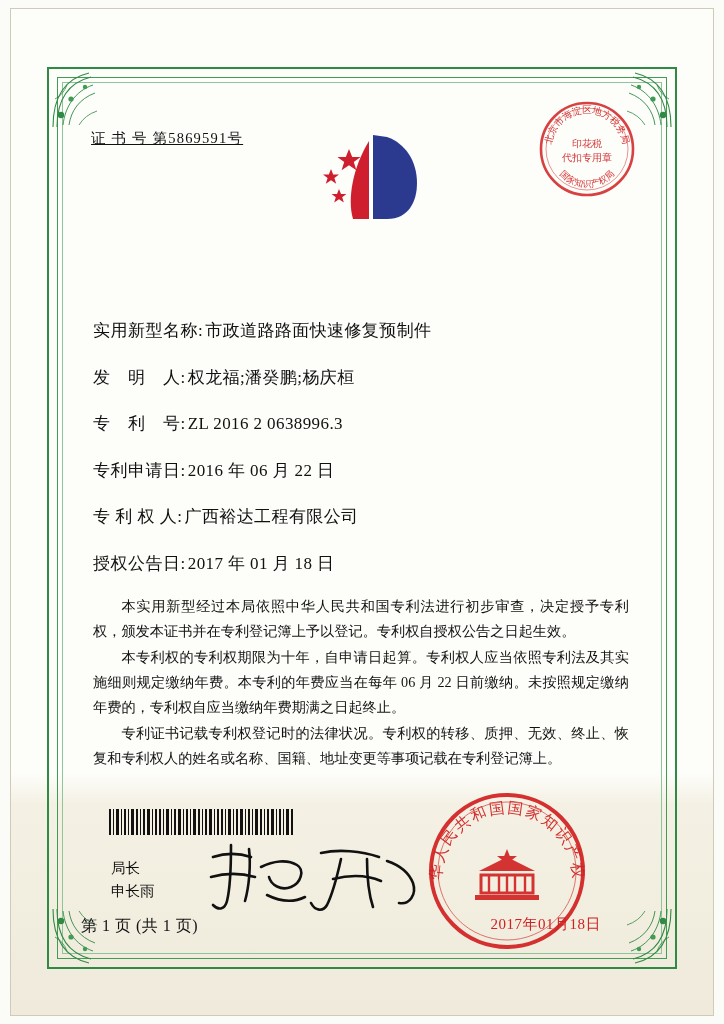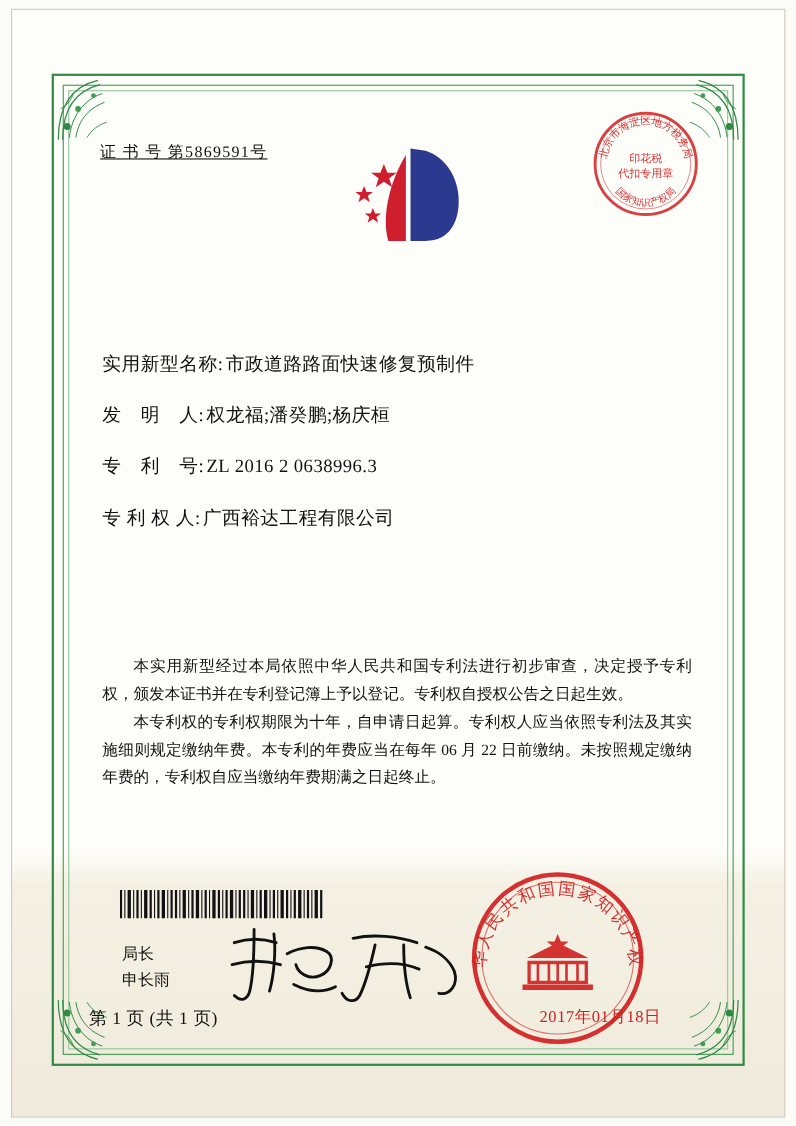--- a/index.html
+++ b/index.html
@@ -312,28 +312,37 @@
         </div>
         <div class="field-row">
           <span class="field-label">发　明　人:</span>
           <span class="field-value">权龙福;潘癸鹏;杨庆桓</span>
         </div>
         <div class="field-row">
           <span class="field-label">专　利　号:</span>
           <span class="field-value">ZL 2016 2 0638996.3</span>
         </div>
         <div class="field-row">
+          <span class="field-label">专利申请日:</span>
+          <span class="field-value">2016 年 06 月 22 日</span>
+        </div>
+        <div class="field-row">
           <span class="field-label">专 利 权 人:</span>
           <span class="field-value">广西裕达工程有限公司</span>
+        </div>
+        <div class="field-row">
+          <span class="field-label">授权公告日:</span>
+          <span class="field-value">2017 年 01 月 18 日</span>
         </div>
       </div>
 
       <div class="paras">
         <p class="para">本实用新型经过本局依照中华人民共和国专利法进行初步审查，决定授予专利权，颁发本证书并在专利登记簿上予以登记。专利权自授权公告之日起生效。</p>
         <p class="para">本专利权的专利权期限为十年，自申请日起算。专利权人应当依照专利法及其实施细则规定缴纳年费。本专利的年费应当在每年 06 月 22 日前缴纳。未按照规定缴纳年费的，专利权自应当缴纳年费期满之日起终止。</p>
+        <p class="para">专利证书记载专利权登记时的法律状况。专利权的转移、质押、无效、终止、恢复和专利权人的姓名或名称、国籍、地址变更等事项记载在专利登记簿上。</p>
       </div>
 
       <div class="barcode">
         <svg viewBox="0 0 185 26" xmlns="http://www.w3.org/2000/svg">
           <g fill="#111">
             <rect x="0" y="0" width="2" height="26"></rect>
               <rect x="4" y="0" width="1" height="26"></rect>
             <rect x="7" y="0" width="3" height="26"></rect>
               <rect x="12" y="0" width="1" height="26"></rect>
             <rect x="15" y="0" width="2" height="26"></rect>

